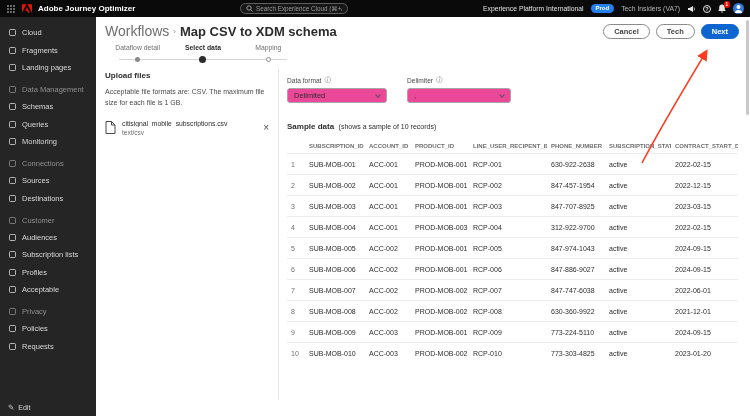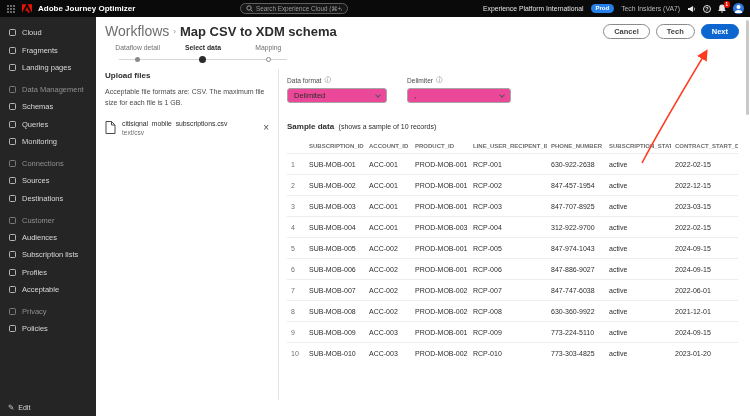--- a/index.html
+++ b/index.html
@@ -219,20 +219,24 @@
         <span>Acceptable</span>
       </div>
       <div class="sb-item sb-section">
         <span class="sb-ico"></span>
         <span>Privacy</span>
       </div>
       <div class="sb-item">
         <span class="sb-ico"></span>
         <span>Policies</span>
       </div>
+      <div class="sb-item">
+        <span class="sb-ico"></span>
+        <span>Requests</span>
+      </div>
     </nav>
   <div class="sb-edit">
     <span class="pencil"></span>
     <span>Edit</span>
   </div>
 </div>
 
 <div class="main">
 
   <div class="topbar">

